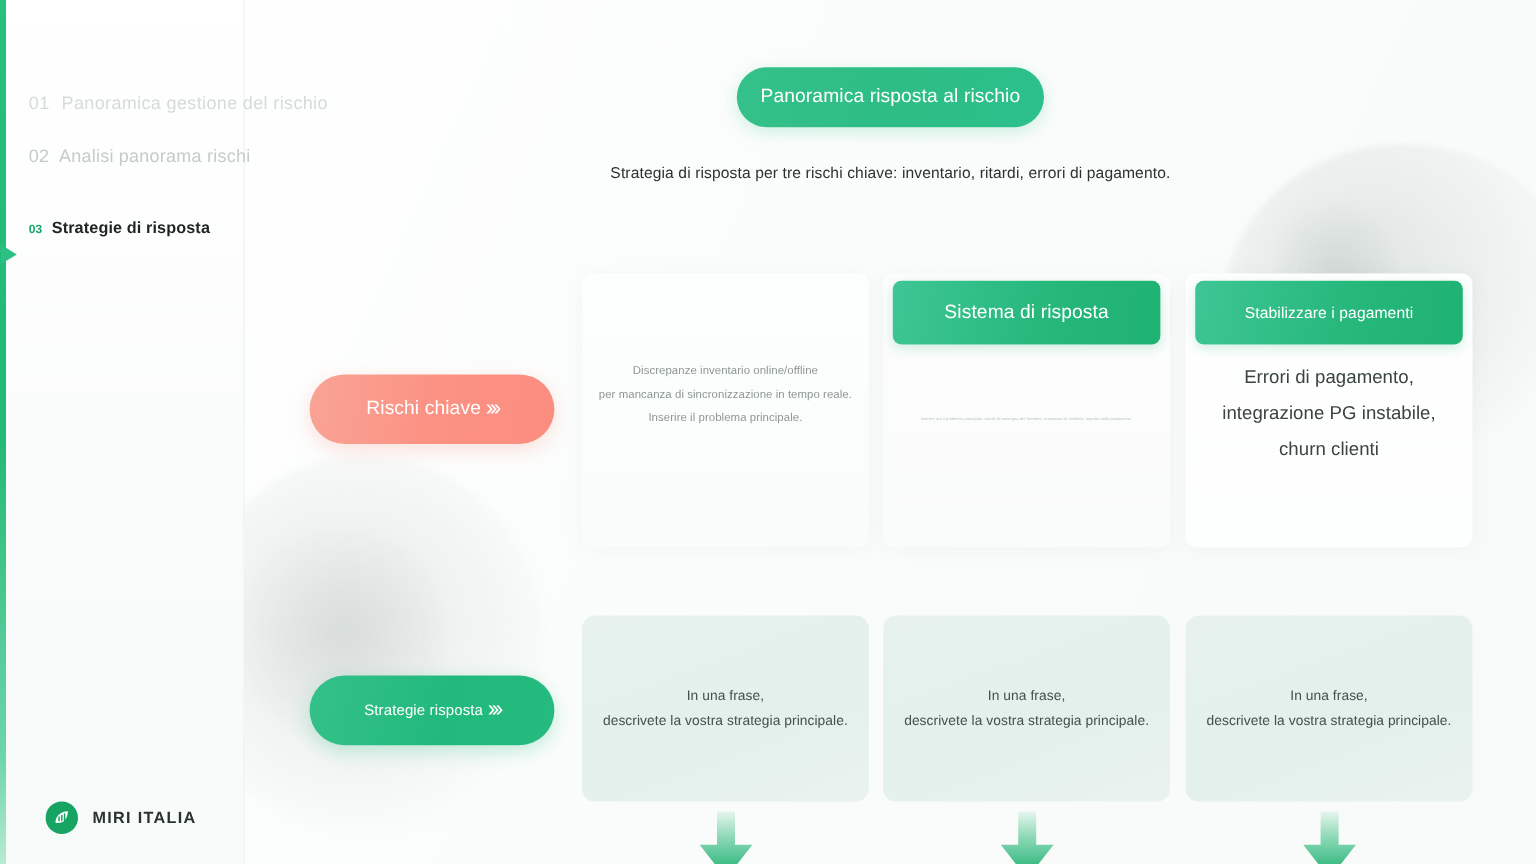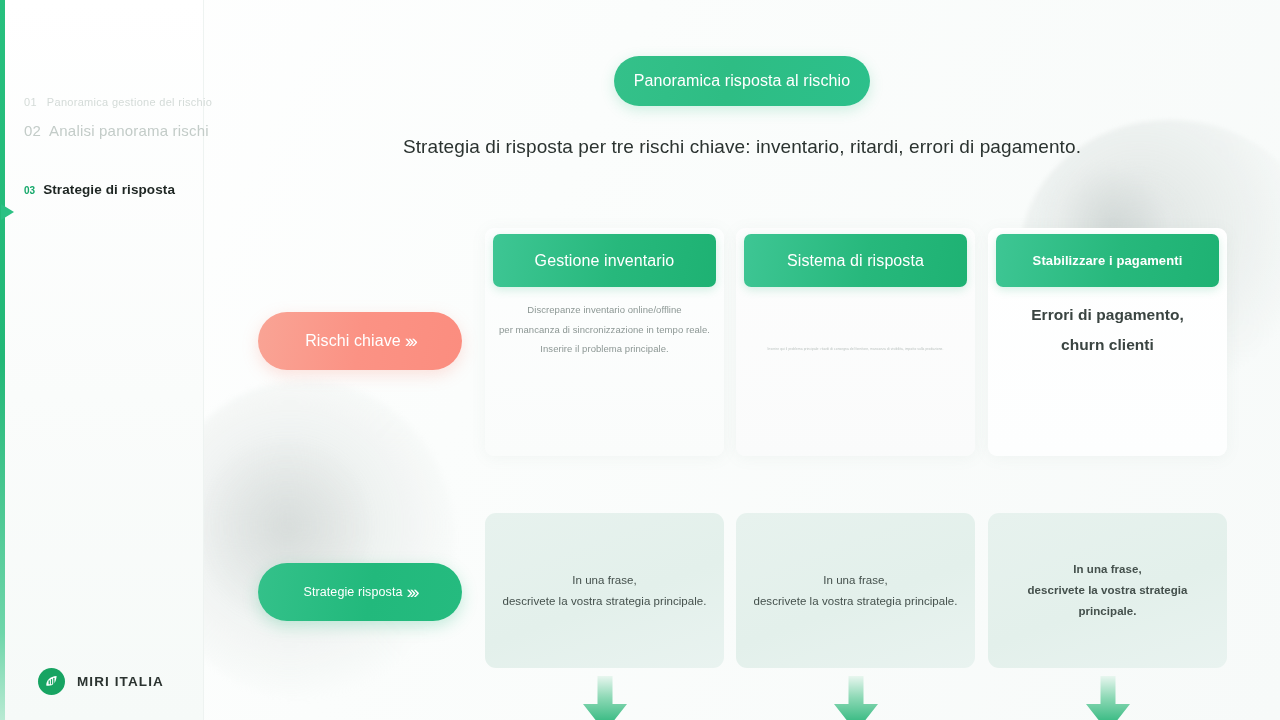--- a/index.html
+++ b/index.html
@@ -76,21 +76,21 @@
     gap: 8px;
     padding: 0 10px 0 24px;
     height: 60px;
   }
   .nav-num { flex: 0 0 auto; }
   .nav-label { flex: 0 1 auto; white-space: nowrap; }
 
   .nav-item.lvl-1 { height: 44px; }
   .nav-item.lvl-1 .nav-num,
   .nav-item.lvl-1 .nav-label {
-    font-size: 11px; color: #d4dbd8; letter-spacing: .3px; margin-top: 18px;
+    font-size: 15px; color: #d4dbd8; letter-spacing: .3px;
   }
   .nav-item.lvl-1 .nav-num { margin-right: 2px; }
 
   .nav-item.lvl-2 { height: 60px; }
   .nav-item.lvl-2 .nav-num,
   .nav-item.lvl-2 .nav-label {
     font-size: 15px; color: #c3ccc8; letter-spacing: .2px;
   }
 
   .nav-item.lvl-4 { height: 60px; }
@@ -145,21 +145,21 @@
   }
   #title-pill span {
     font-size: 16px; color: #ffffff; letter-spacing: .1px;
   }
 
   #subtitle {
     position: absolute;
     left: 0; top: 136px; width: 1280px;
     padding-left: 204px;
     text-align: center;
-    font-size: 19px; color: #2b3330; letter-spacing: .1px;
+    font-size: 13px; color: #2b3330; letter-spacing: .1px;
   }
 
   
   .stage-pill {
     position: absolute;
     left: 258px;
     width: 204px; height: 58px;
     border-radius: 29px;
     display: flex; align-items: center; justify-content: center;
     gap: 4px;
@@ -178,21 +178,21 @@
     top: 563px;
     background: linear-gradient(100deg, #34c18a 0%, #22b97c 55%, #25bb7f 100%);
     box-shadow: 0 5px 16px rgba(40,185,128,0.26);
   }
   #pill-strategies .sp-label { font-size: 12.5px; }
 
   
   .col { position: absolute; top: 228px; width: 239px; }
   #col-0 { left: 485px; }
   #col-1 { left: 736px; }
-  #col-2 { left: 988px; font-weight: bold; }
+  #col-2 { left: 988px; }
 
   .top-card {
     position: relative;
     width: 239px; height: 228px;
     border-radius: 9px;
     background: linear-gradient(180deg, #ffffff 0%, #fdfefe 60%, #fbfdfc 100%);
     box-shadow: 0 2px 16px rgba(120,140,132,0.07);
   }
   #col-0 .top-card { background: linear-gradient(180deg, #fdfefe 0%, #fafcfb 100%); }
   #col-1 .top-card { background: linear-gradient(180deg, #fdfdfd 0%, #fafbfb 100%); }
@@ -316,23 +316,20 @@
     <span class="sp-chev">›››</span>
   </div>
 
   <div class="stage-pill" id="pill-strategies">
     <span class="sp-label">Strategie risposta</span>
     <span class="sp-chev">›››</span>
   </div>
 
   <div class="col" id="col-0">
     <div class="top-card">
-      <div class="card-head">
-        <span>Gestione inventario</span>
-      </div>
       <div class="card-body body-sm">
         <p>Discrepanze inventario online/offline</p>
         <p>per mancanza di sincronizzazione in tempo reale.</p>
         <p>Inserire il problema principale.</p>
       </div>
     </div>
 
     <div class="arrow">
       <svg width="60" height="58" viewBox="0 0 60 58" aria-hidden="true">
         <defs>
@@ -385,20 +382,21 @@
     </div>
   </div>
 
   <div class="col" id="col-2">
     <div class="top-card">
       <div class="card-head">
         <span>Stabilizzare i pagamenti</span>
       </div>
       <div class="card-body body-lg">
         <p>Errori di pagamento,</p>
+        <p>integrazione PG instabile,</p>
         <p>churn clienti</p>
       </div>
     </div>
 
     <div class="arrow">
       <svg width="60" height="58" viewBox="0 0 60 58" aria-hidden="true">
         <defs>
           <linearGradient id="ag2" x1="0" y1="0" x2="0" y2="1">
             <stop offset="0%" stop-color="#e8f6ef"></stop>
             <stop offset="38%" stop-color="#8ed9b6"></stop>

